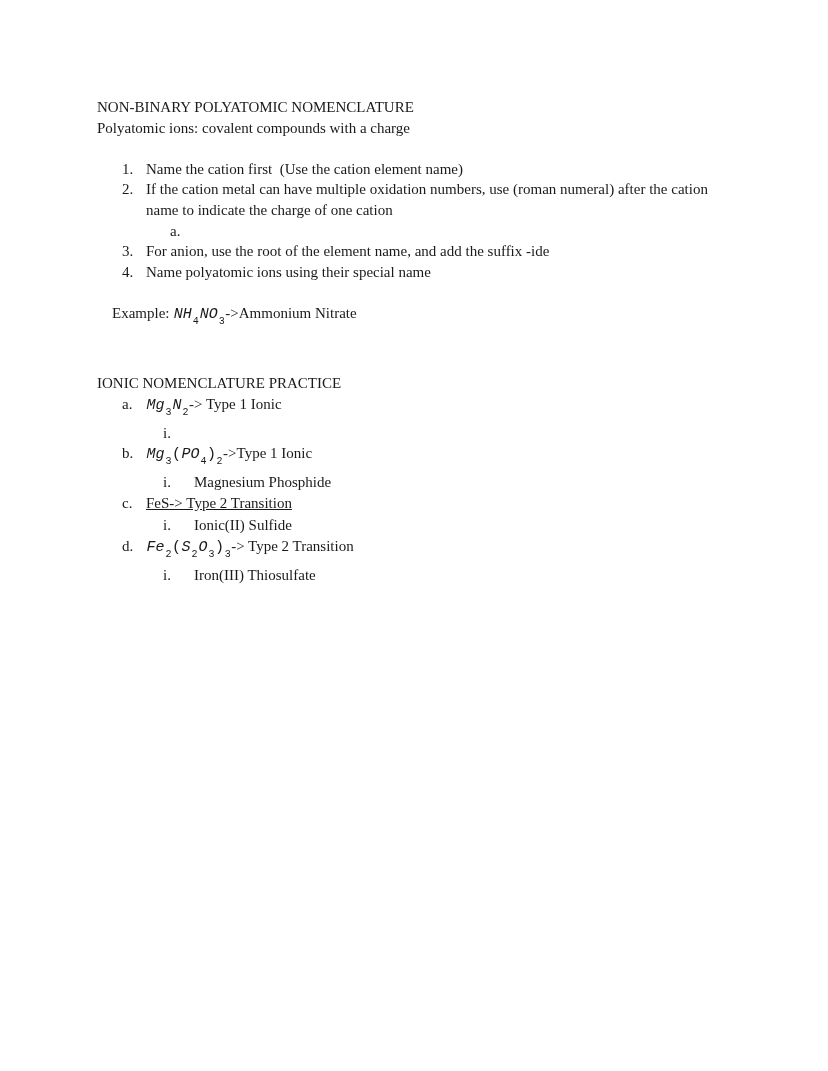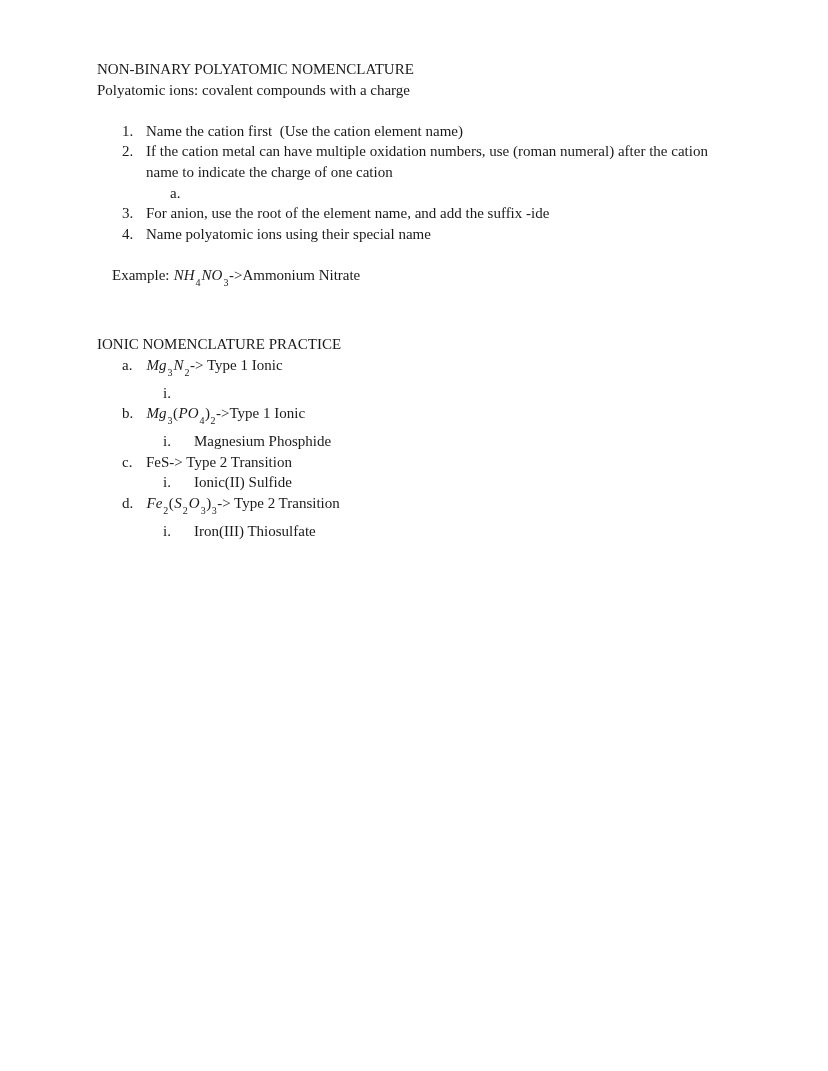--- a/index.html
+++ b/index.html
@@ -13,21 +13,21 @@
     overflow: hidden;
     color: #1a1a1a;
     font-family: "Liberation Serif", serif;
     font-size: 15px;
     line-height: 20.6px;
   }
   .page {
     box-sizing: border-box;
     width: 828px;
     height: 997px;
-    padding: 59px 97px 40px 97px;
+    padding: 97px 97px 40px 97px;
     background: #ffffff;
   }
   .line {
     white-space: pre-wrap;
   }
   .vspace {
     height: 20.6px;
   }
   
   .row { display: flex; align-items: baseline; }
@@ -38,21 +38,21 @@
   }
   .row-l1 > .marker { width: 24px; padding-left: 25px; }   
   .row-l2 > .marker { width: 24px; padding-left: 73px; }   
   .row-l2.roman > .marker { width: 31px; padding-left: 66px; } 
   .row .text {
     flex: 1 1 auto;
     white-space: pre-wrap;
   }
   
   .eq-line { margin-bottom: 5.4px; }
-  .formula { white-space: pre; }
+  .formula { white-space: pre; font-family: Liberation Mono, monospace; }
   .formula .fvar {
     font-style: italic;
     padding: 0 0.5px;
   }
   .formula .fsub {
     font-size: 10px;
     font-style: normal;
     position: relative;
     top: 6px;
     padding: 0 0.5px;
@@ -109,21 +109,21 @@
     <span class="marker">b.</span>
     <span class="text"><span class="formula"><i class="fvar">Mg</i><span class="fsub">3</span><span class="fop">(</span><i class="fvar">PO</i><span class="fsub">4</span><span class="fop">)</span><span class="fsub">2</span></span><span style="white-space:pre;">-&gt;Type 1 Ionic</span><span style="white-space:pre;"></span></span>
   </div>
   <div class="row row-l2 roman">
     <span class="marker">i.</span>
     <span class="text">Magnesium Phosphide</span>
   </div>
 
   <div class="row row-l1">
     <span class="marker">c.</span>
-    <span class="text"><span class="formula"></span><span style="white-space:pre;"></span><span style="white-space:pre;">FeS-&gt; Type 2 Transition</span></span>
+    <span class="text"><span class="formula"></span><span style="white-space:pre;"></span><span style="white-space:pre;text-decoration:underline;">FeS-&gt; Type 2 Transition</span></span>
   </div>
   <div class="row row-l2 roman">
     <span class="marker">i.</span>
     <span class="text">Ionic(II) Sulfide</span>
   </div>
 
   <div class="row row-l1 eq-line">
     <span class="marker">d.</span>
     <span class="text"><span class="formula"><i class="fvar">Fe</i><span class="fsub">2</span><span class="fop">(</span><i class="fvar">S</i><span class="fsub">2</span><i class="fvar">O</i><span class="fsub">3</span><span class="fop">)</span><span class="fsub">3</span></span><span style="white-space:pre;">-&gt; Type 2 Transition</span><span style="white-space:pre;"></span></span>
   </div>

